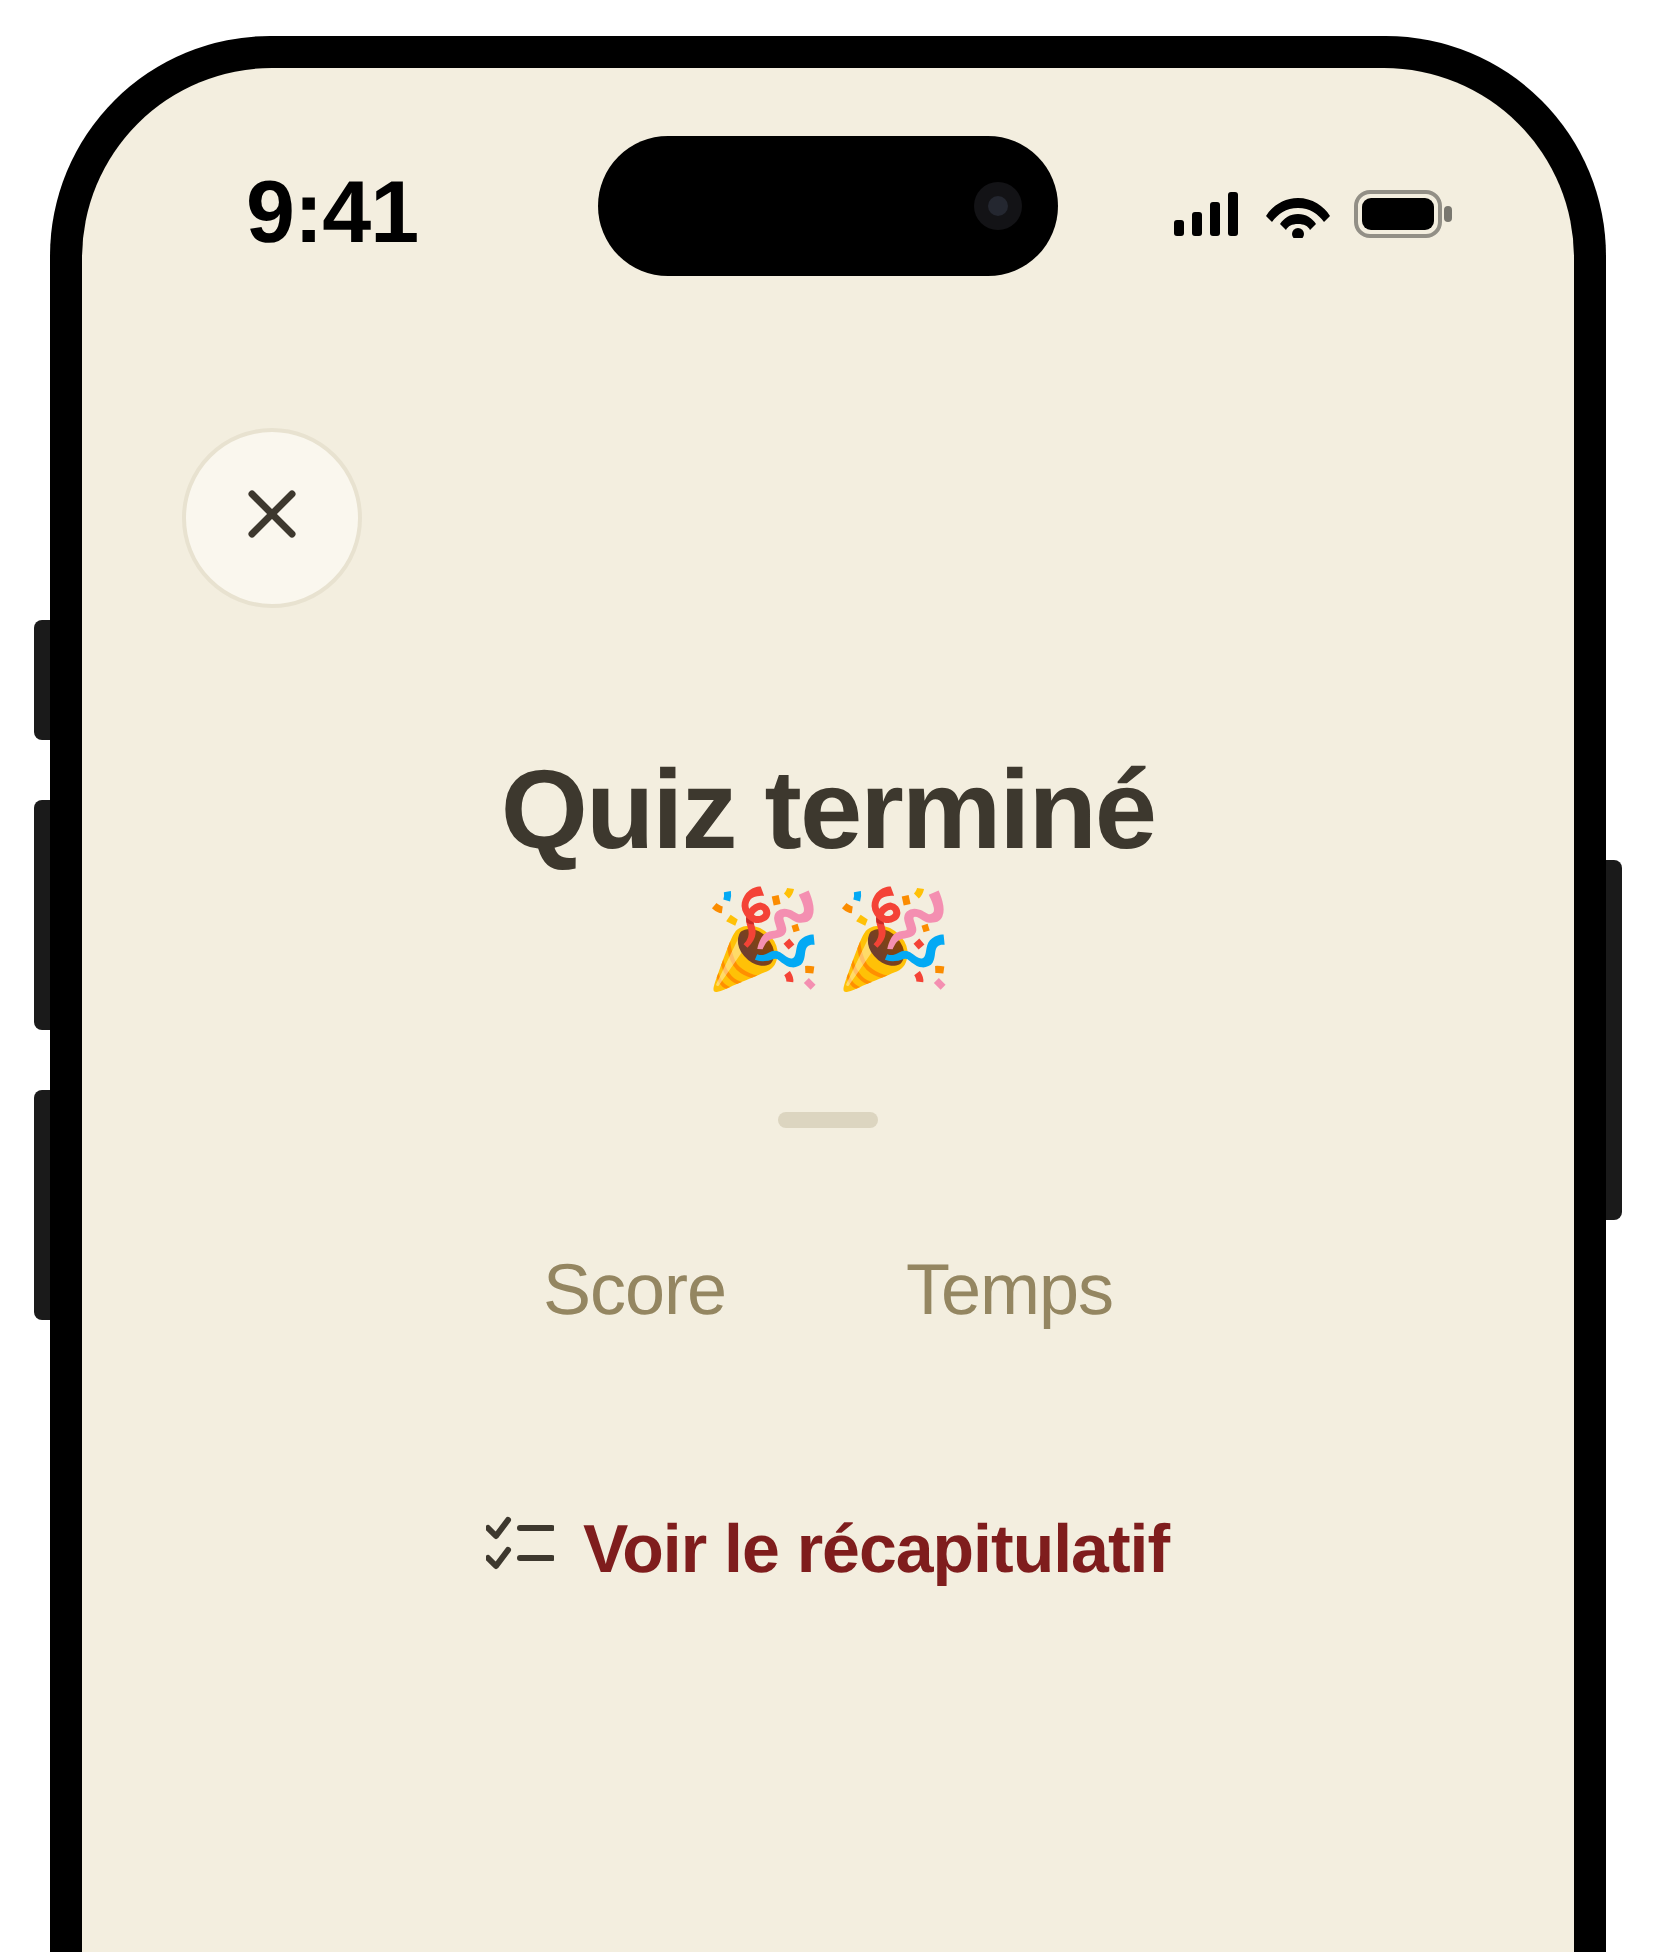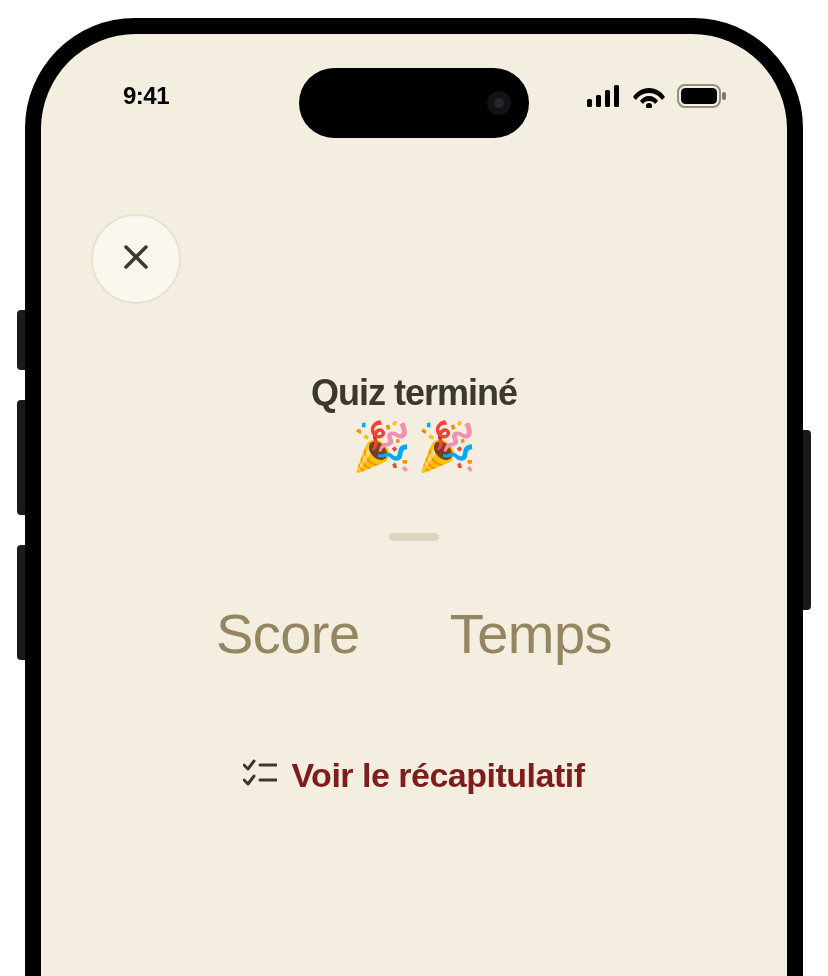--- a/index.html
+++ b/index.html
@@ -123,21 +123,21 @@
       top: 48px;
       left: 0;
       right: 0;
       display: flex;
       justify-content: space-between;
       align-items: center;
       padding: 0 60px;
     }
 
     .status-time {
-      font-size: 24px;
+      font-size: 44px;
       font-weight: 600;
       color: #000;
       letter-spacing: -0.5px;
       padding-left: 22px;
     }
 
     .status-right {
       display: flex;
       align-items: center;
       gap: 12px;
@@ -169,21 +169,21 @@
       cursor: pointer;
       margin-left: 10px;
     }
 
     .title-section {
       text-align: center;
       margin-top: 68px;
     }
 
     .title-line1 {
-      font-size: 36px;
+      font-size: 56px;
       font-weight: 800;
       color: #3d382e;
       letter-spacing: -1px;
     }
 
     .title-line2 {
       font-size: 52px;
       font-weight: 800;
       color: #72654b;
       letter-spacing: -1px;
@@ -211,21 +211,21 @@
       justify-content: center;
       gap: 90px;
       margin-top: 60px;
     }
 
     .stat-block {
       text-align: left;
     }
 
     .stat-label {
-      font-size: 56px;
+      font-size: 36px;
       font-weight: 500;
       color: #948661;
       letter-spacing: -0.5px;
     }
 
     .stat-value {
       font-size: 60px;
       font-weight: 800;
       color: #3d382e;
       letter-spacing: -1px;

